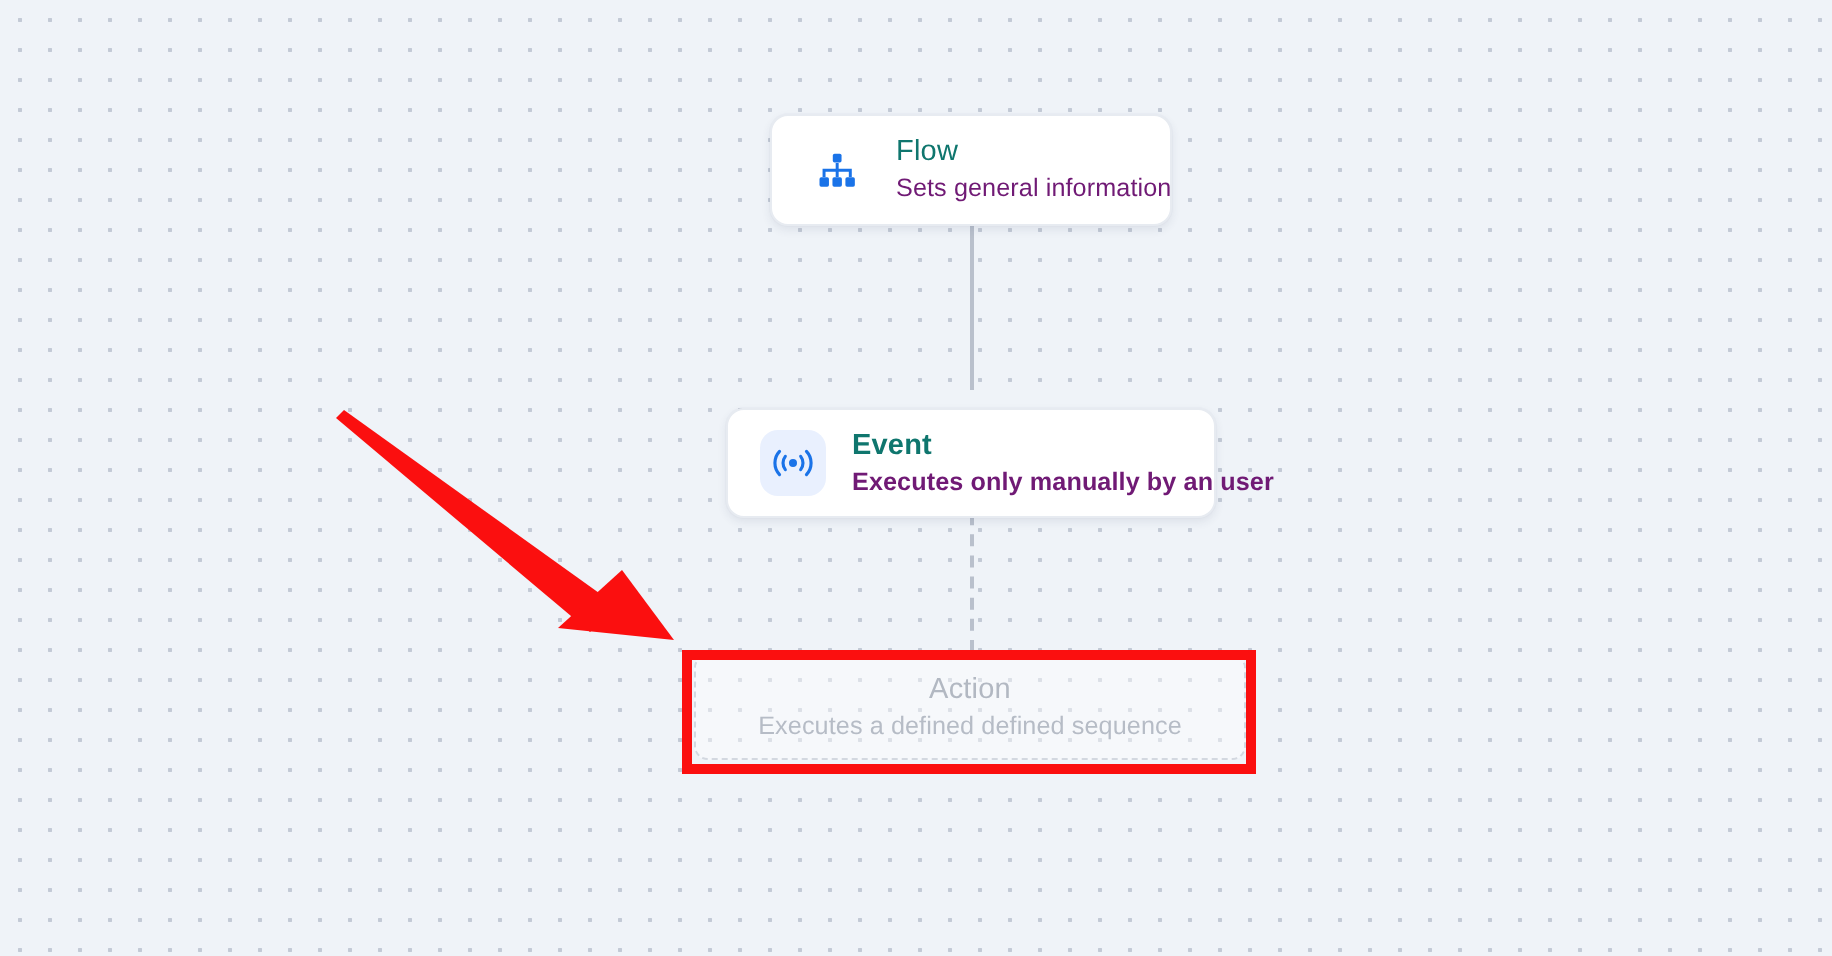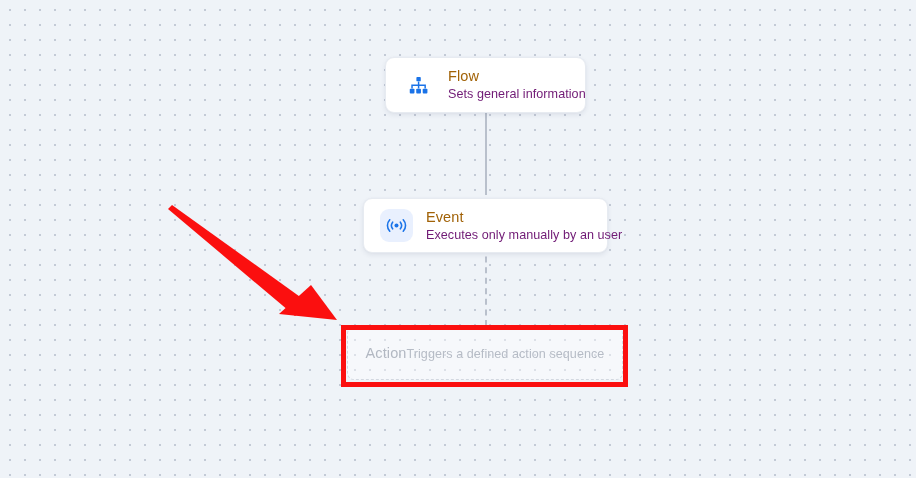--- a/index.html
+++ b/index.html
@@ -61,23 +61,24 @@
     padding: 0 16px;
   }
   #node-flow {
     left: 385px;
     top: 57px;
     width: 201px;
     height: 56px;
   }
   #node-event {
     left: 363px;
-    top: 198px;
+    top: 204px;
     width: 245px;
     height: 55px;
+    font-weight: bold;
   }
 
   .node-icon {
     flex: 0 0 auto;
     width: 33px;
     height: 33px;
     border-radius: 9px;
     background: #e9f0fe;
     display: flex;
     align-items: center;
@@ -85,21 +86,21 @@
     margin-right: 13px;
   }
   .node-text {
     display: flex;
     flex-direction: column;
     justify-content: center;
     min-width: 0;
   }
   .node-title {
     font-size: 14.5px;
-    color: #a16207;
+    color: #0f766e;
     line-height: 17px;
     letter-spacing: 0.1px;
   }
   .node-sub {
     font-size: 12.6px;
     color: #701a75;
     line-height: 16px;
     letter-spacing: 0.05px;
     margin-top: 1px;
     white-space: nowrap;
@@ -111,21 +112,21 @@
     left: 347px;
     top: 327px;
     width: 276px;
     height: 53px;
     box-sizing: border-box;
     z-index: 3;
     border: 1.6px dashed #d3d8e0;
     border-radius: 7px;
     background: rgba(255, 255, 255, 0.42);
     display: flex;
-    flex-direction: row;
+    flex-direction: column;
     align-items: center;
     justify-content: center;
   }
   #node-action .node-title {
     color: #b2b8c2;
     font-size: 14.5px;
   }
   #node-action .node-sub {
     color: #b6bcc6;
     font-size: 12.6px;
@@ -188,21 +189,21 @@
       </svg>
     </span>
     <span class="node-text">
       <span class="node-title">Event</span>
       <span class="node-sub">Executes only manually by an user</span>
     </span>
   </div>
 
   <div id="node-action">
     <span class="node-title">Action</span>
-    <span class="node-sub">Triggers a defined action sequence</span>
+    <span class="node-sub">Executes a defined defined sequence</span>
   </div>
 
   <div id="annotation-box"></div>
 
   <svg id="annotation-arrow" viewBox="0 0 200 145">
     <polygon points="12,13 150,112 135,124 8,17" fill="#fb0f0f"></polygon>
     <polygon points="177,128 151,93 119,122" fill="#fb0f0f"></polygon>
   </svg>
 
 </div>

